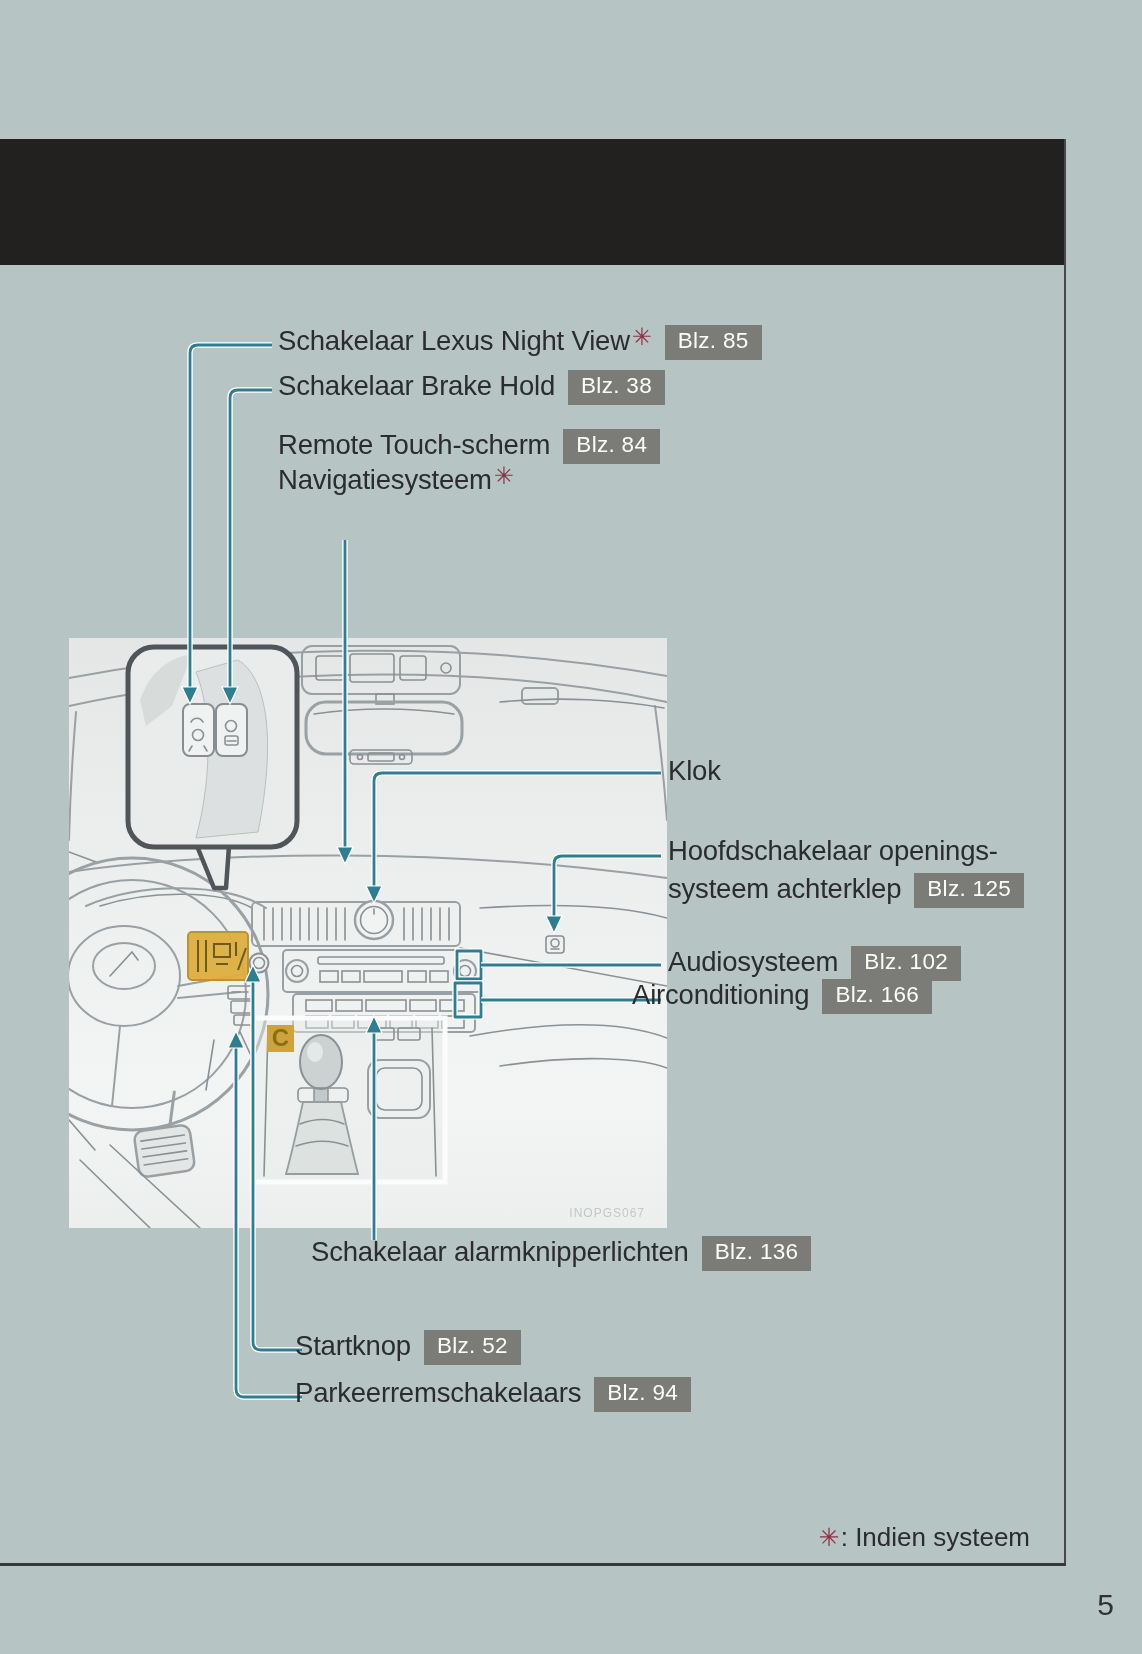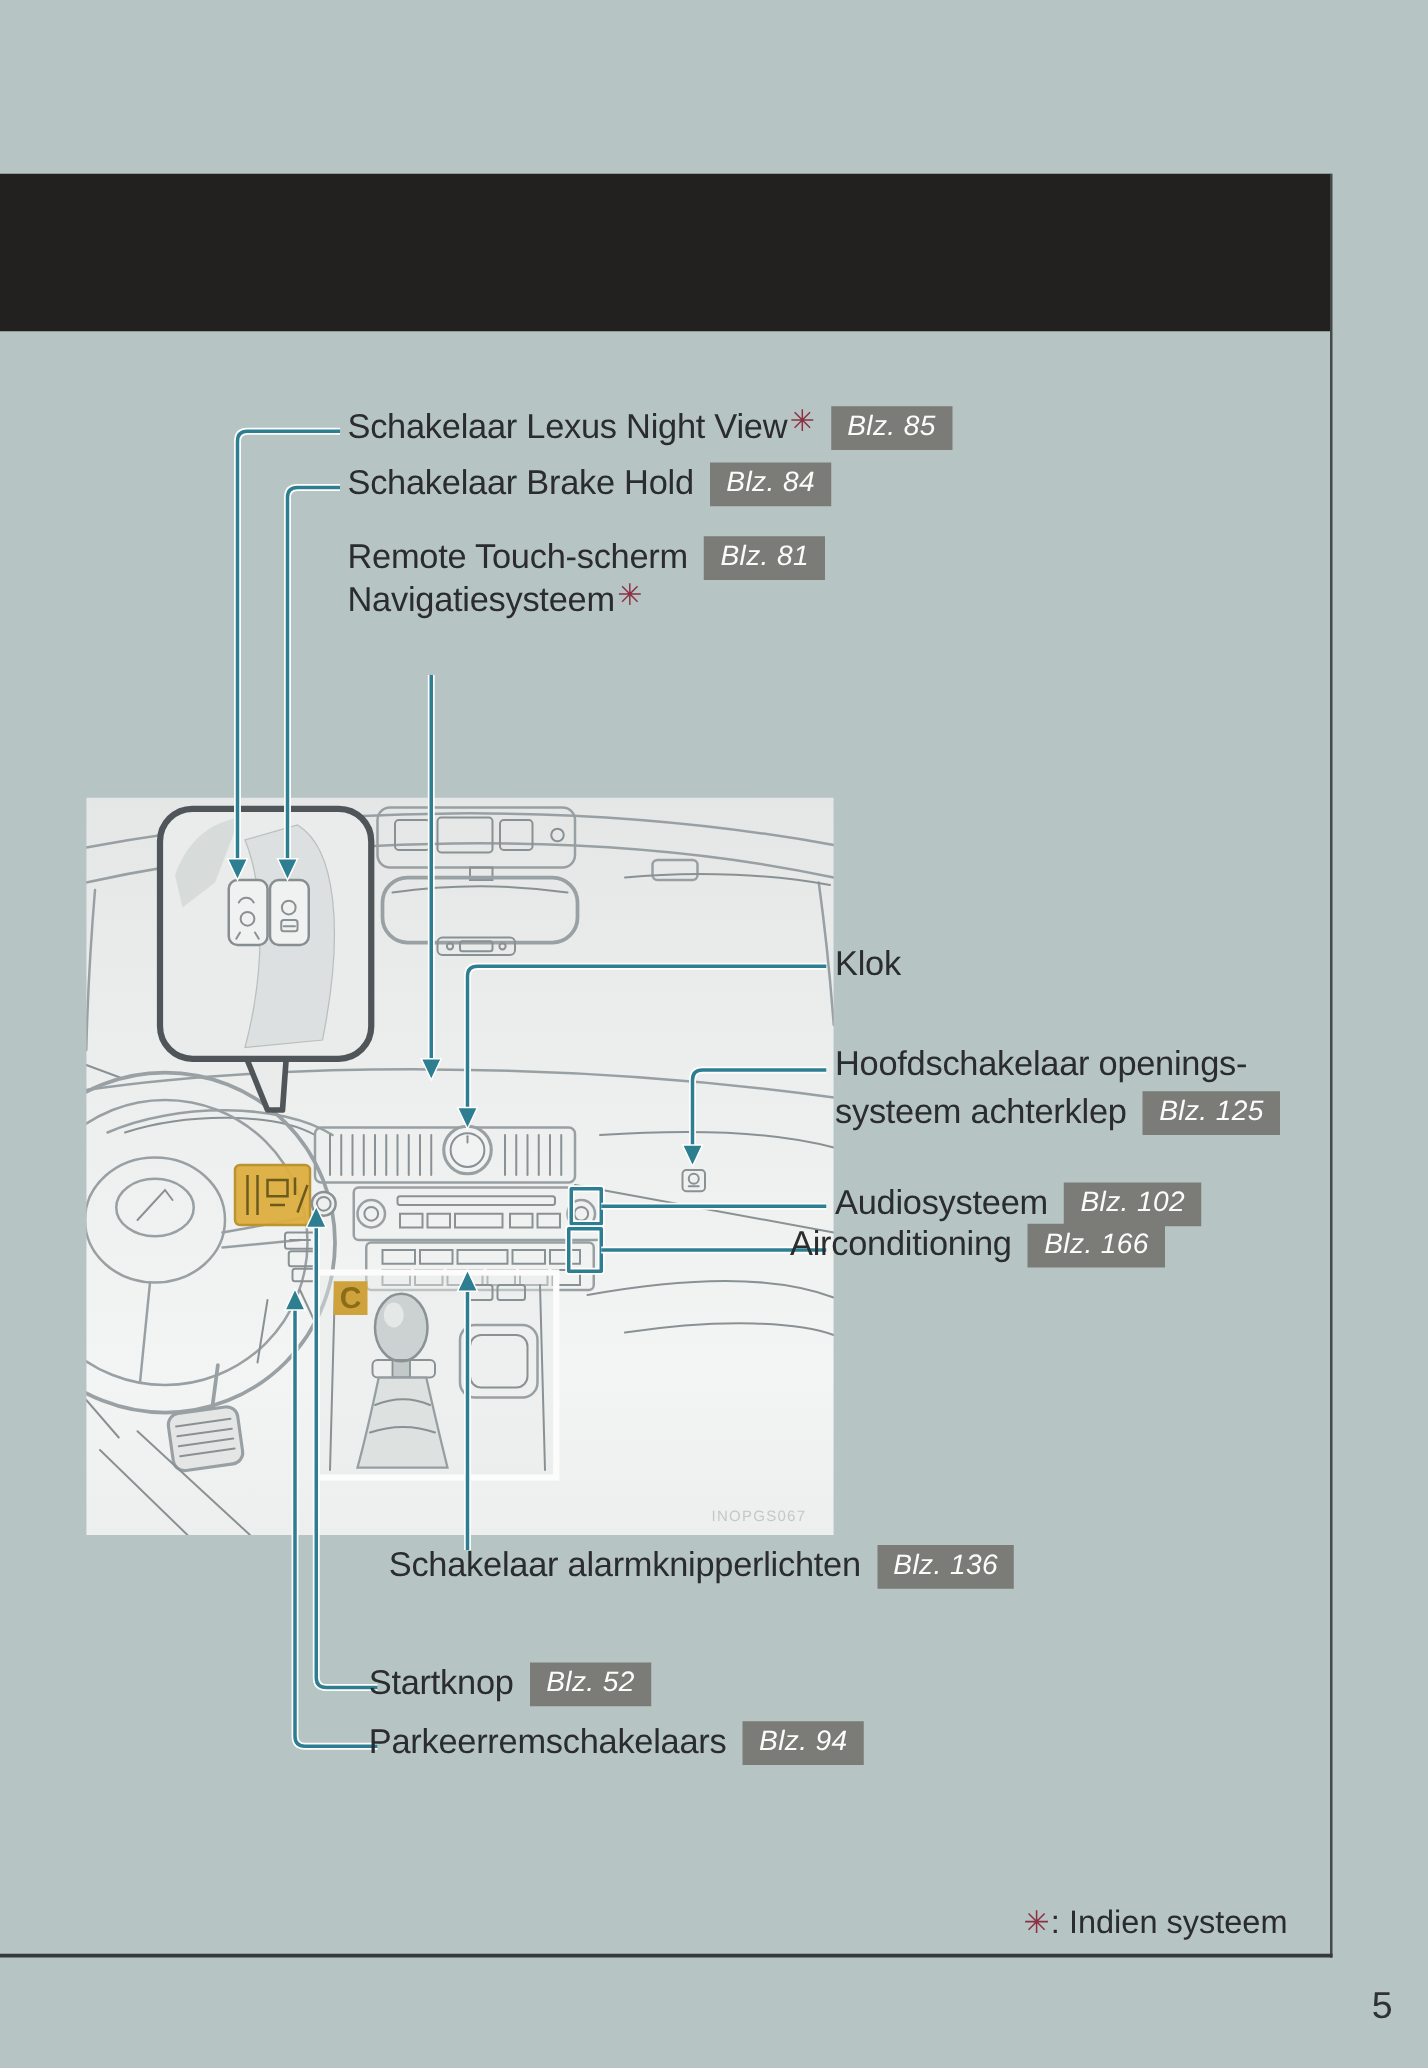--- a/index.html
+++ b/index.html
@@ -22,21 +22,20 @@
   }
   svg.art{position:absolute;left:0;top:0;}
   .callout{
     position:absolute;height:40px;display:flex;align-items:flex-start;
     font-size:27.5px;color:#2a2c2d;white-space:nowrap;letter-spacing:-0.2px;
   }
   .badge{
     display:inline-block;background:#7b7b77;color:#fcfcfb;
     font-size:22.5px;line-height:1;padding:5px 13px 7px;margin-left:13px;
     letter-spacing:0.3px;
-    font-style:italic;
   }
   .ast{
     font-family:"DejaVu Sans", sans-serif;
     color:#8d3044;font-size:24px;margin-left:2px;line-height:1;
   }
   .footnote{
     position:absolute;top:1519px;right:112px;height:36px;
     display:flex;align-items:center;font-size:26px;color:#2a2c2d;
   }
   .footnote .ast{margin:0 1px 0 0;font-size:25px;}
@@ -292,26 +291,26 @@
 </svg>
 
 <div class="callout" style="left:278px;top:325px">
   <span>Schakelaar Lexus Night View</span>
     <span class="ast">✳</span>
   <span class="badge">Blz. 85</span>
 </div>
 
 <div class="callout" style="left:278px;top:370px">
   <span>Schakelaar Brake Hold</span>
-  <span class="badge">Blz. 84</span>
+  <span class="badge">Blz. 38</span>
 </div>
 
 <div class="callout" style="left:278px;top:429px">
   <span>Remote Touch-scherm</span>
-  <span class="badge">Blz. 81</span>
+  <span class="badge">Blz. 84</span>
 </div>
 
 <div class="callout" style="left:278px;top:464px">
   <span>Navigatiesysteem</span>
     <span class="ast">✳</span>
 </div>
 
 <div class="callout" style="left:668px;top:755px">
   <span>Klok</span>
 </div>

